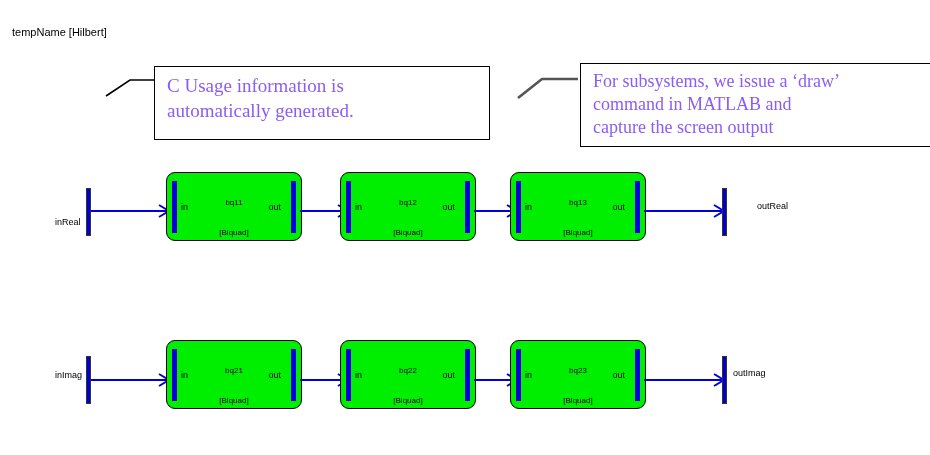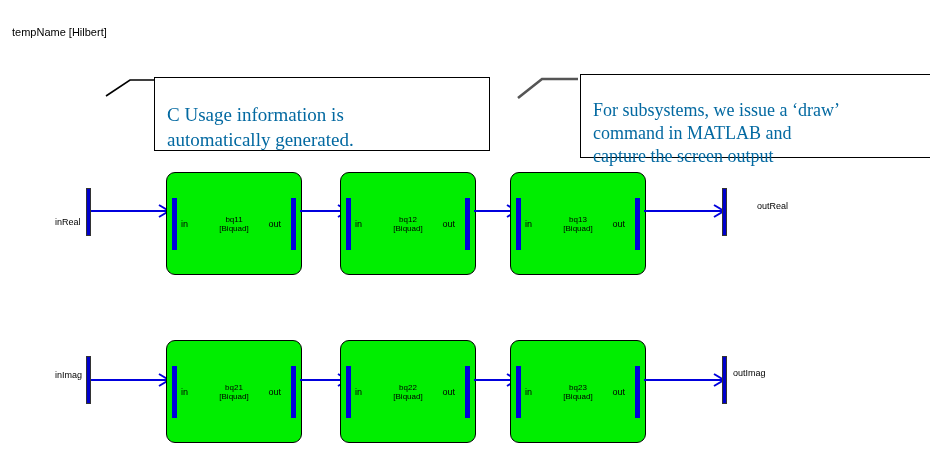--- a/index.html
+++ b/index.html
@@ -30,23 +30,22 @@
     white-space: nowrap;
   }
 
   
   .callout {
     position: absolute;
     border: 1px solid #000000;
     background: #ffffff;
     box-sizing: border-box;
     font-family: "Liberation Serif", serif;
-    color: #0369a1;
-    padding: 24px 10px 6px 12px;
-    margin-top: 11px;
+    color: #8b5cf6;
+    padding: 6px 10px 6px 12px;
   }
   .callout-line {
     display: block;
     white-space: pre;
   }
   #callout-1 {
     left: 154px;
     top: 66px;
     width: 336px;
     height: 74px;
@@ -65,39 +64,39 @@
   .leader {
     position: absolute;
     overflow: visible;
   }
 
   
   .block {
     position: absolute;
     box-sizing: border-box;
     width: 136px;
-    height: 103px;
+    height: 69px;
     background: #00ee00;
     border: 1.5px solid #000000;
     border-radius: 9px;
   }
   .block-label {
     position: absolute;
     left: 0;
     right: 0;
     top: 50%;
     transform: translateY(-50%);
     text-align: center;
     font-family: "Liberation Sans", sans-serif;
     font-size: 8px;
     line-height: 9px;
     color: #000000;
     pointer-events: none;
   }
-  .block-label span { display: block; white-space: pre; }
+  .block-label span { display: block; white-space: pre; margin-top: 21px; }
 
   .port-bar {
     position: absolute;
     top: 50%;
     transform: translateY(-50%);
     width: 5px;
     height: 52px;
     background: #0000dd;
   }
   .port-bar.left  { left: 5px; }

